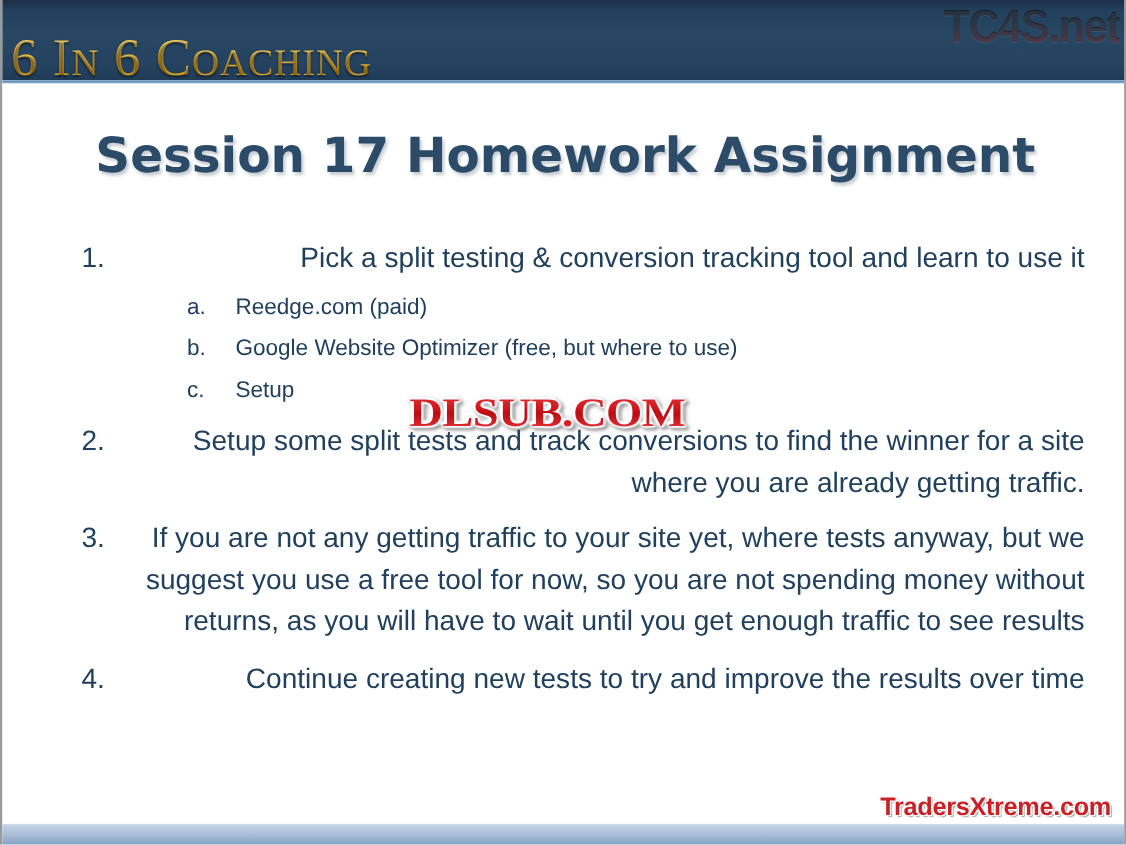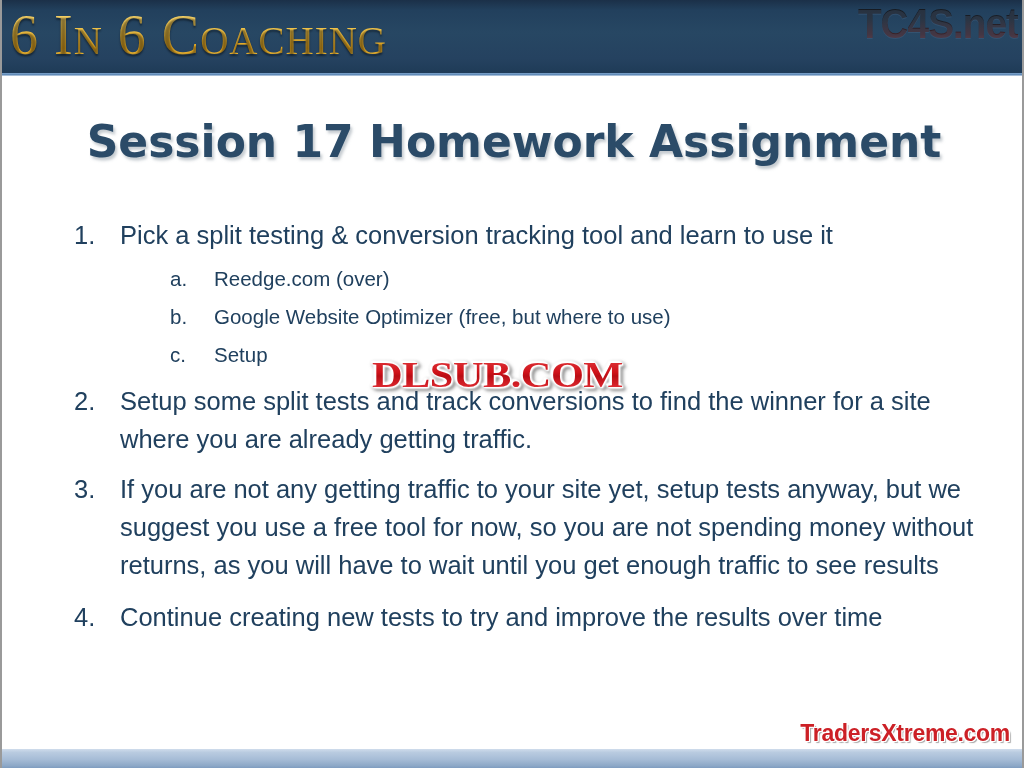--- a/index.html
+++ b/index.html
@@ -43,23 +43,23 @@
     left: 0;
     top: 73px;
     width: 1024px;
     height: 3px;
     background: linear-gradient(to bottom, #7ea4cc 0%, #5f89b6 55%, #cfdcea 100%);
   }
 
   #brand-logo {
     position: absolute;
     left: 8px;
-    top: 2px;
+    top: 20px;
     font-family: "Liberation Serif", "DejaVu Serif", serif;
-    font-size: 56px;
+    font-size: 48px;
     line-height: 66px;
     font-weight: 400;
     font-variant: small-caps;
     letter-spacing: 1px;
     color: #f2c43f;
     background: linear-gradient(to bottom, #fbe08a 0%, #f6cb52 35%, #e8a91f 70%, #f7d464 100%);
     -webkit-background-clip: text;
     background-clip: text;
     -webkit-text-fill-color: transparent;
     text-shadow: 0 2px 2px rgba(0,0,0,0.45);
@@ -123,20 +123,21 @@
     color: #20405e;
     margin-bottom: 4px;
   }
   .li-l1 .marker {
     width: 46px;
     flex: 0 0 46px;
     text-align: left;
   }
   .li-l1 .content {
     flex: 1 1 auto;
+    text-align: right;
   }
 
   .li-l2 {
     font-family: "Liberation Sans", sans-serif;
     font-size: 20.5px;
     line-height: 38px;
     color: #20405e;
     margin-left: 96px;
   }
   .li-l2 .marker {
@@ -232,40 +233,40 @@
   <div id="body-list">
 
     <div class="li-row li-l1 gap-after-1">
       <span class="marker">1.</span>
       <span class="content">Pick a split testing &amp; conversion tracking tool and learn to use it</span>
     </div>
 
     <div id="sub-list">
       <div class="li-row li-l2">
         <span class="marker">a.</span>
-        <span class="content">Reedge.com (over)</span>
+        <span class="content">Reedge.com (paid)</span>
       </div>
       <div class="li-row li-l2">
         <span class="marker">b.</span>
         <span class="content">Google Website Optimizer (free, but where to use)</span>
       </div>
       <div class="li-row li-l2">
         <span class="marker">c.</span>
         <span class="content">Setup</span>
       </div>
     </div>
 
     <div class="li-row li-l1 gap-item-2">
       <span class="marker">2.</span>
       <span class="content">Setup some split tests and track conversions to find the winner for a site where you are already getting traffic.</span>
     </div>
 
     <div class="li-row li-l1 gap-item-3">
       <span class="marker">3.</span>
-      <span class="content">If you are not any getting traffic to your site yet, setup tests anyway, but we suggest you use a free tool for now, so you are not spending money without returns, as you will have to wait until you get enough traffic to see results</span>
+      <span class="content">If you are not any getting traffic to your site yet, where tests anyway, but we suggest you use a free tool for now, so you are not spending money without returns, as you will have to wait until you get enough traffic to see results</span>
     </div>
 
     <div class="li-row li-l1">
       <span class="marker">4.</span>
       <span class="content">Continue creating new tests to try and improve the results over time</span>
     </div>
 
   </div>
 
   <div id="dlsub-watermark">DLSUB.COM</div>

